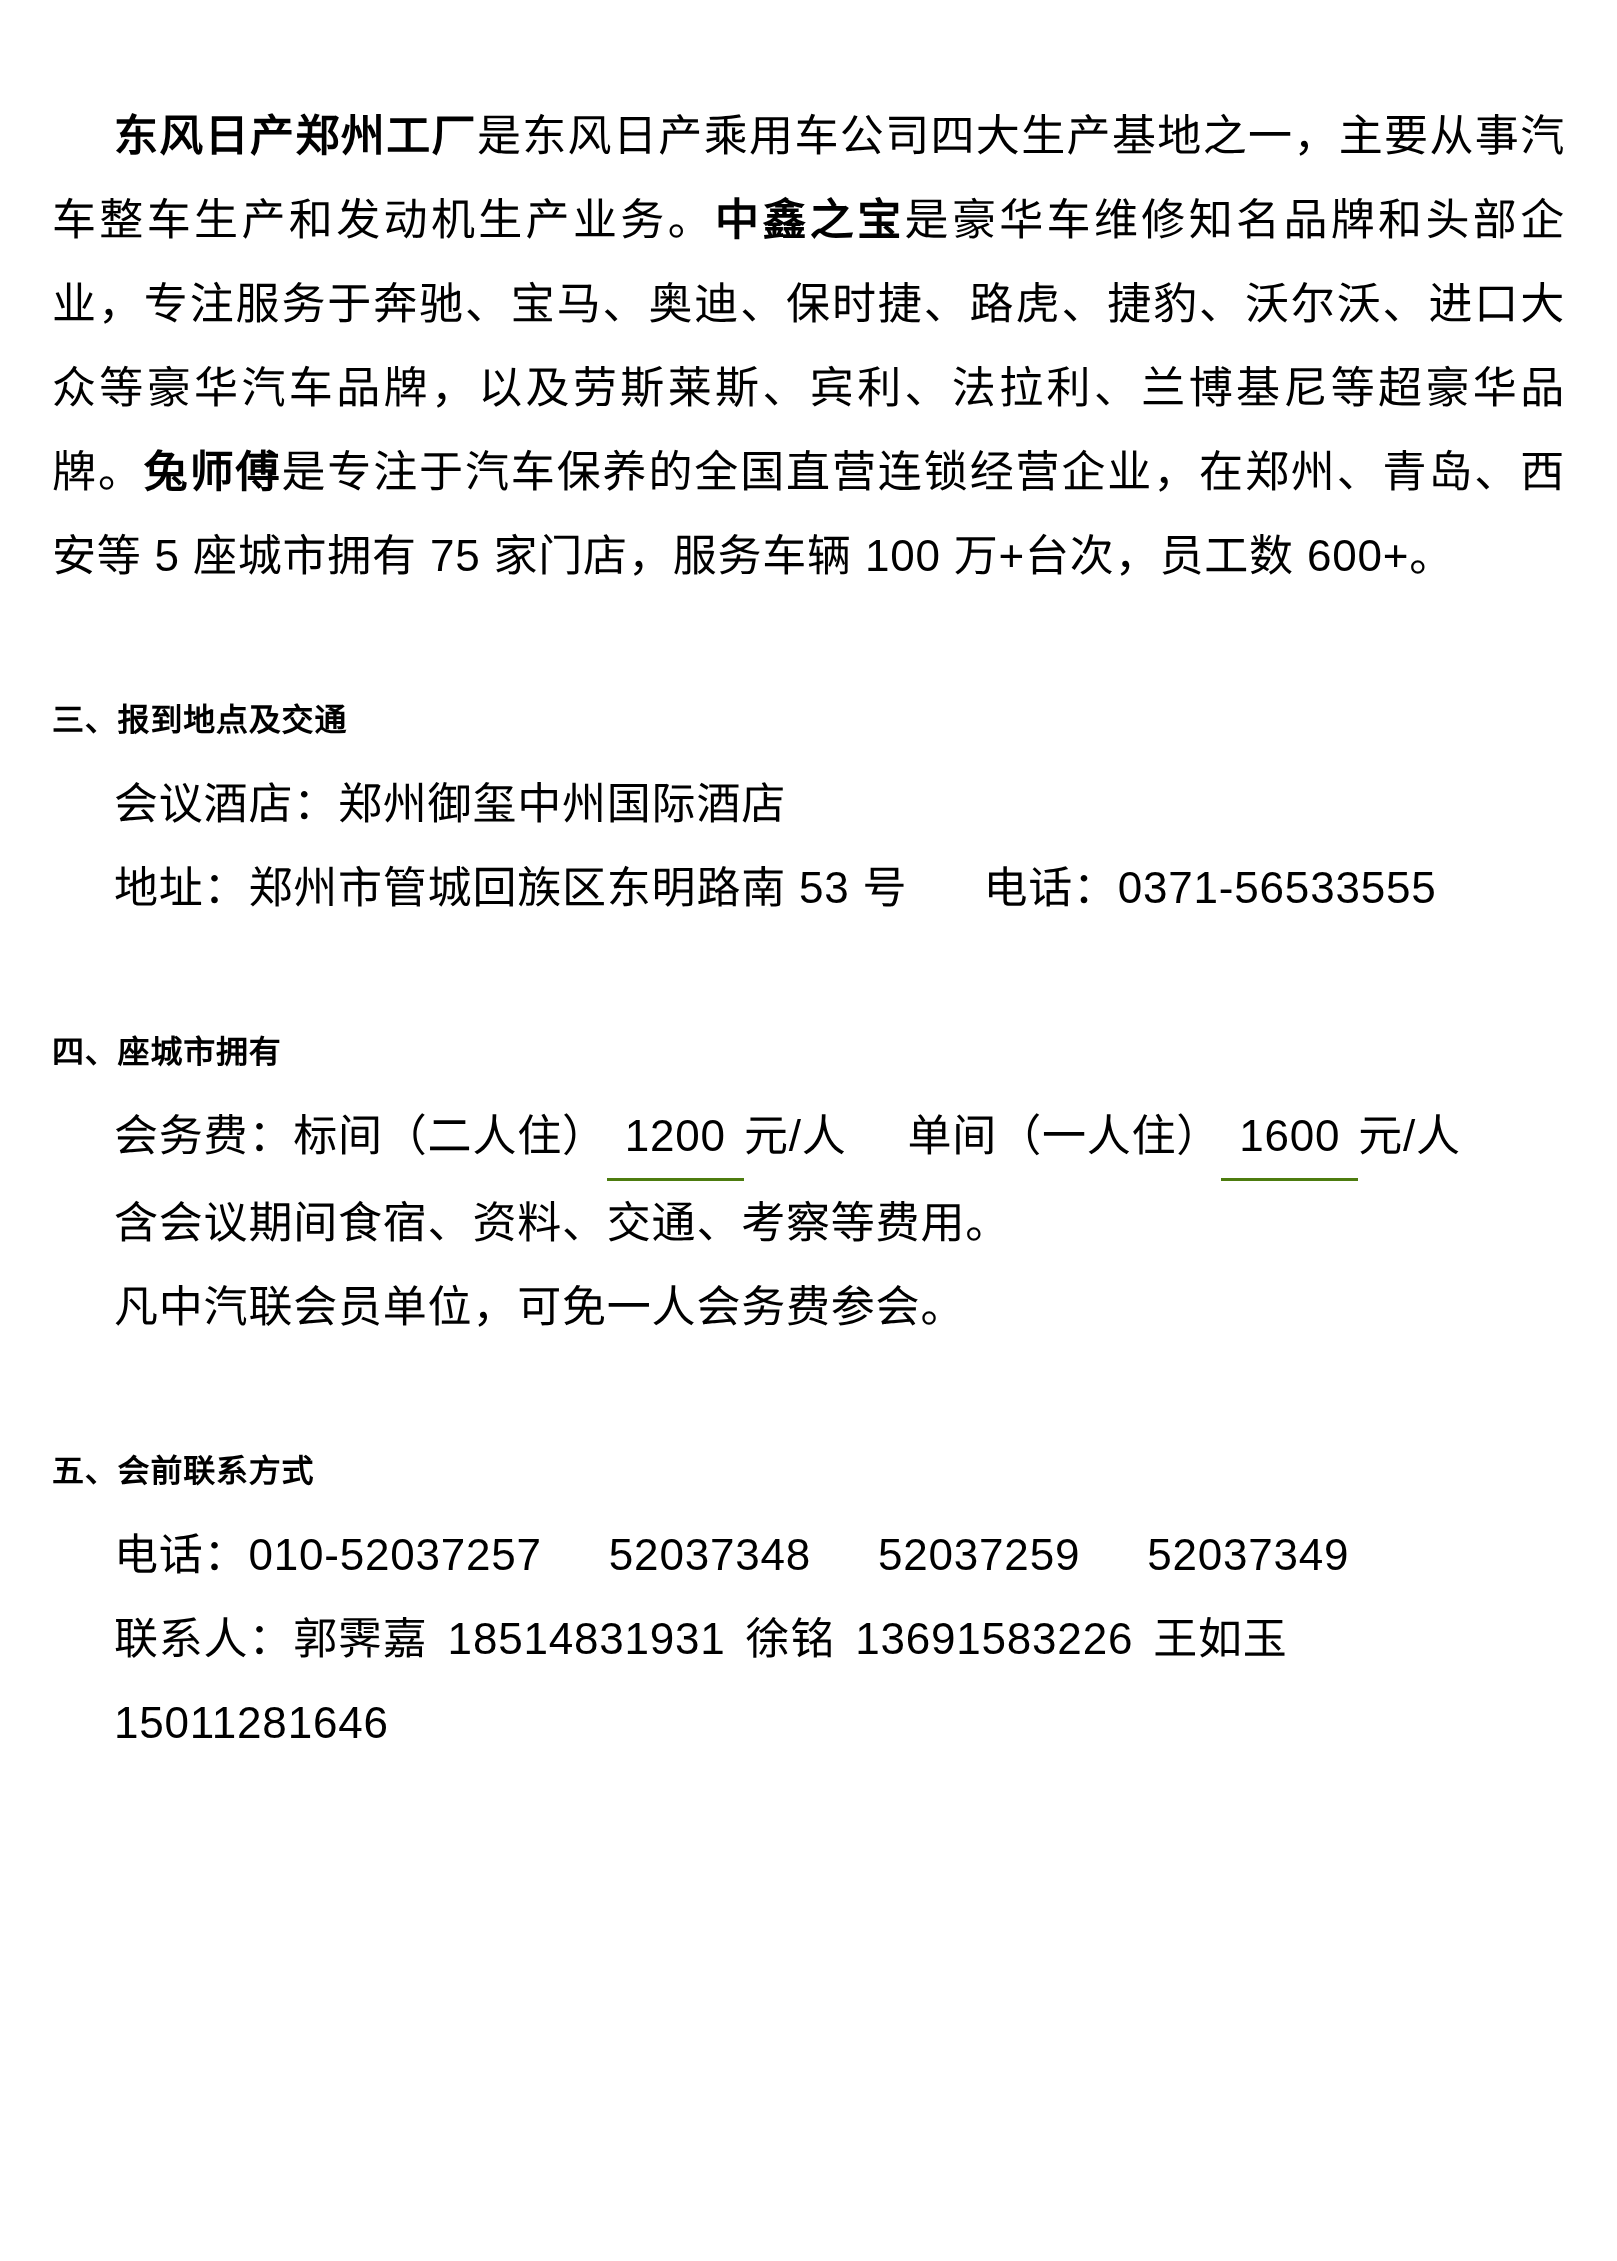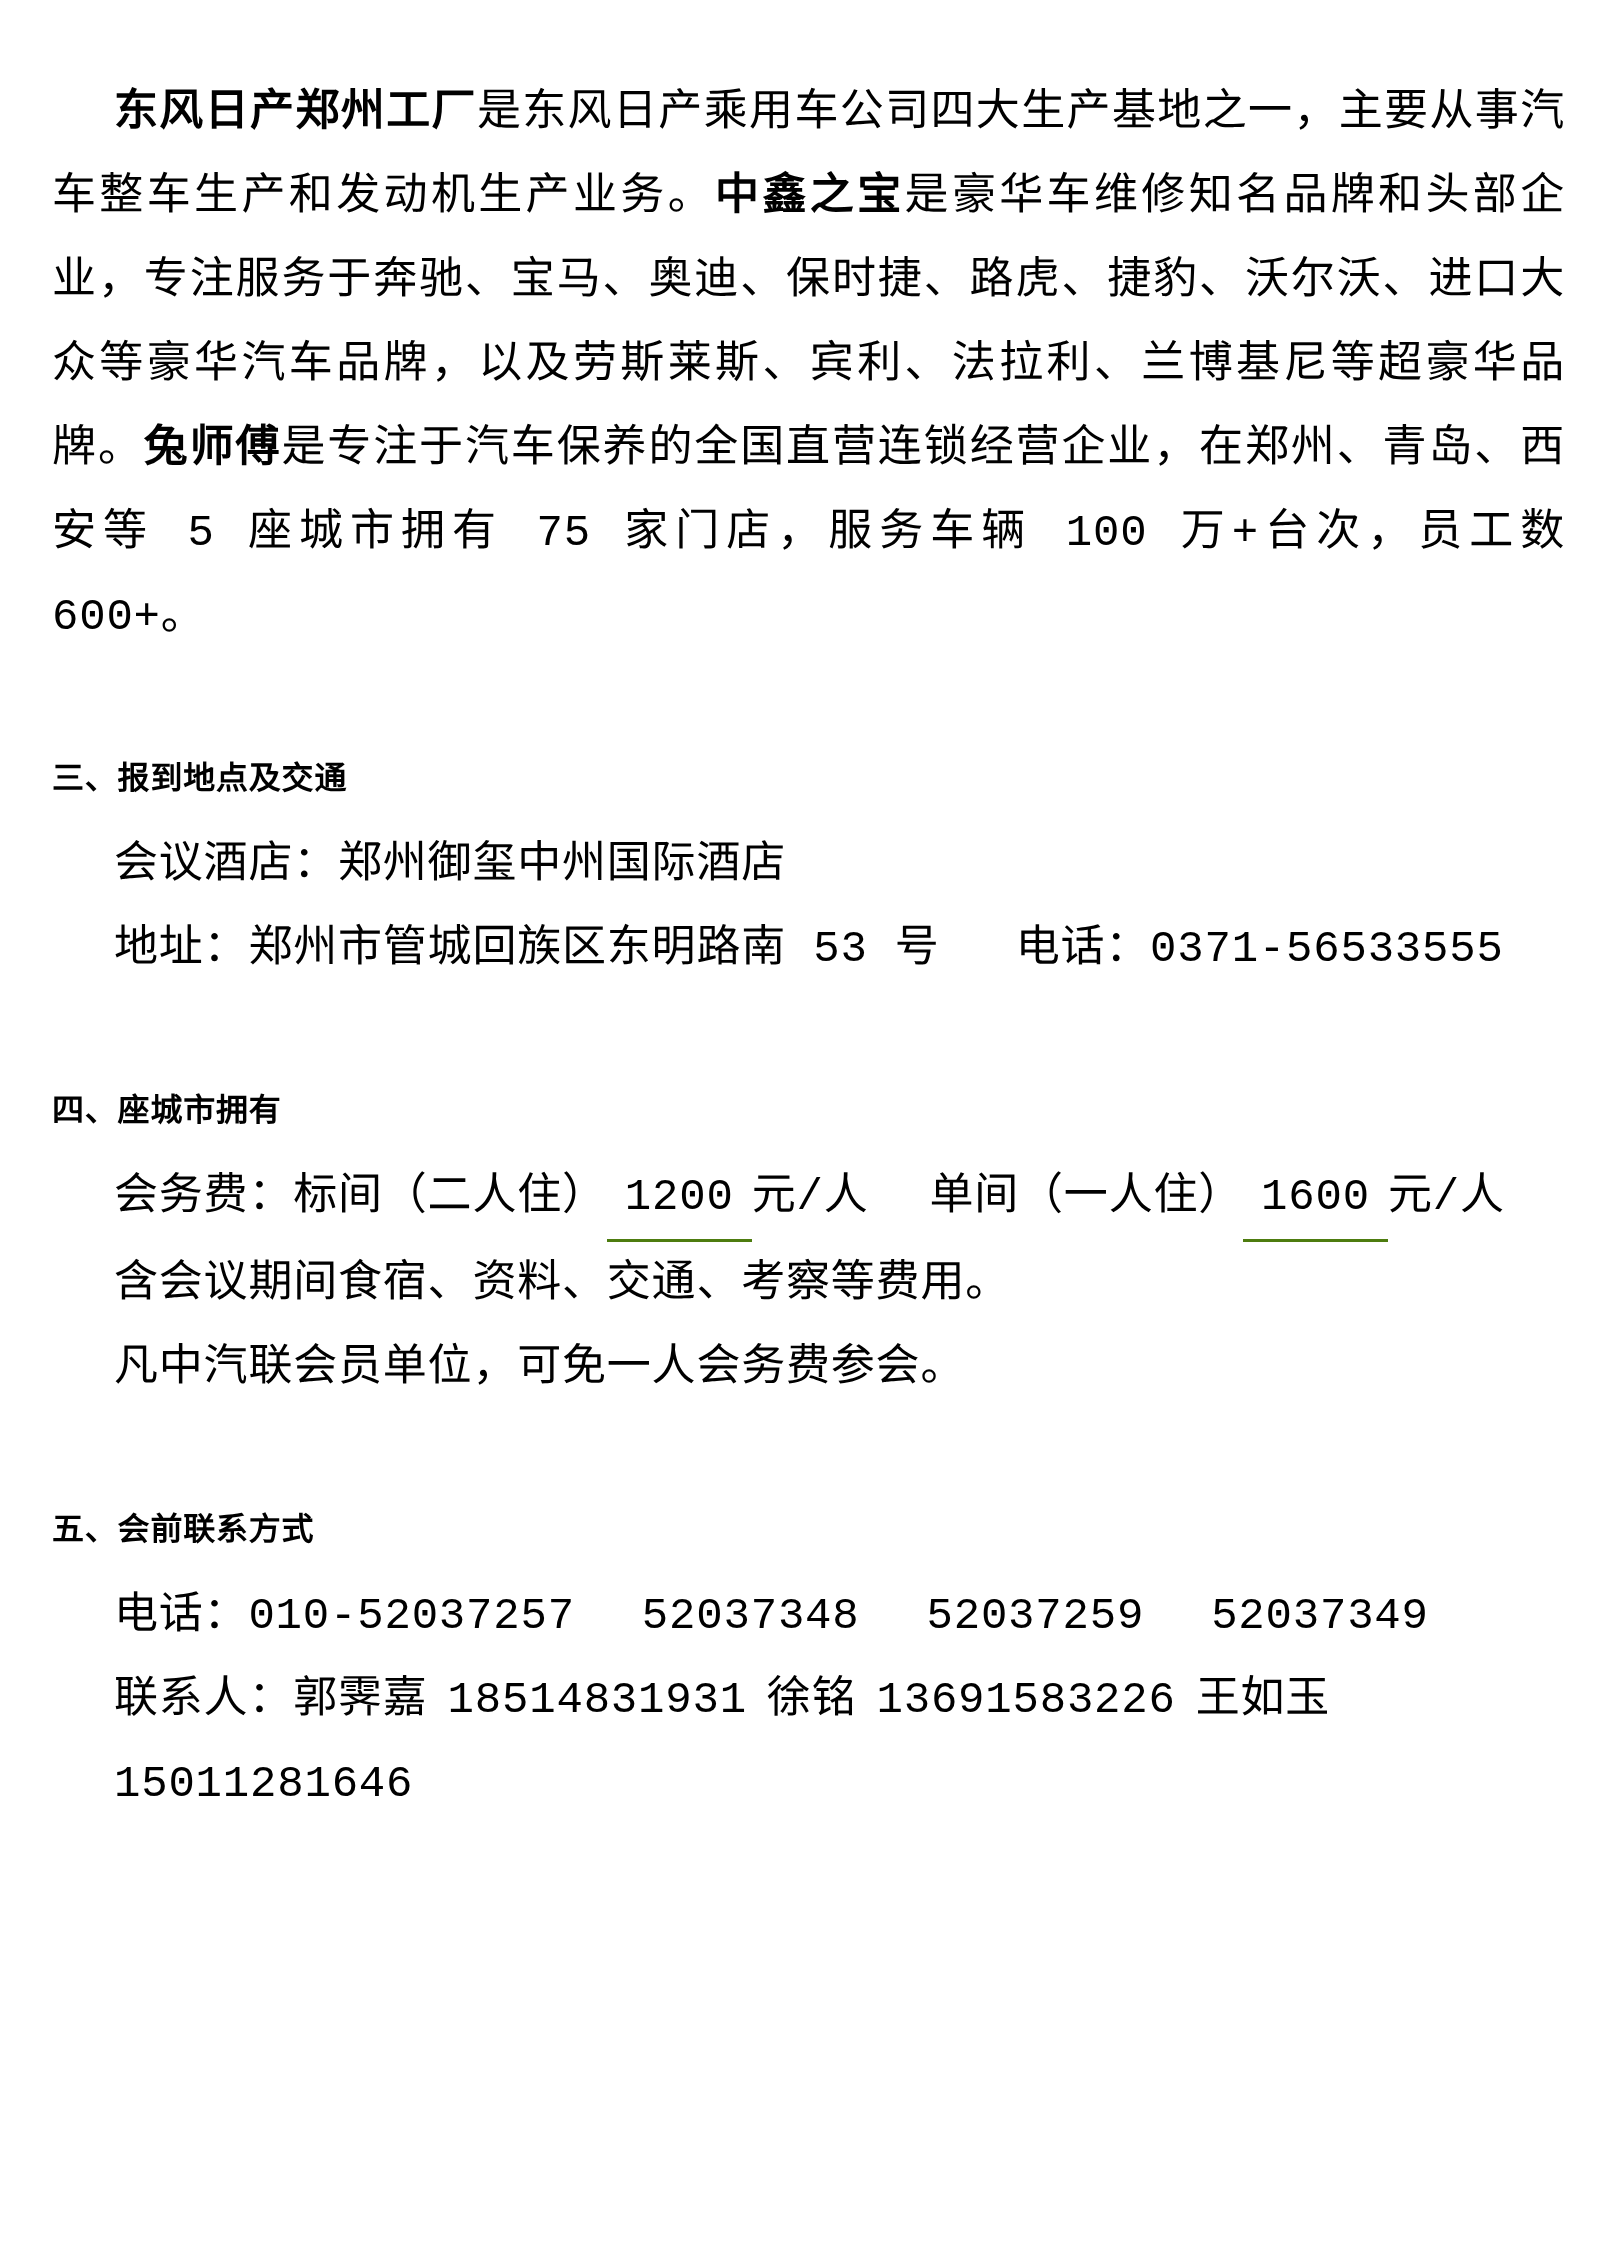--- a/index.html
+++ b/index.html
@@ -7,24 +7,24 @@
     padding: 0;
     background: #ffffff;
   }
   .page {
     position: relative;
     width: 1617px;
     height: 1875px;
     box-sizing: border-box;
     background: #ffffff;
     color: #000000;
-    font-family: Liberation Mono, monospace;
+    font-family: Liberation Sans, sans-serif;
     font-size: 44px;
     letter-spacing: 0.8px;
-    padding: 71px 52px 0 52px;
+    padding: 94px 52px 0 52px;
     overflow: hidden;
   }
   .para {
     margin: 0;
     text-align: justify;
     line-height: 84px;
     text-indent: 62px;
   }
   .para strong { font-weight: 700; }
   .heading {

